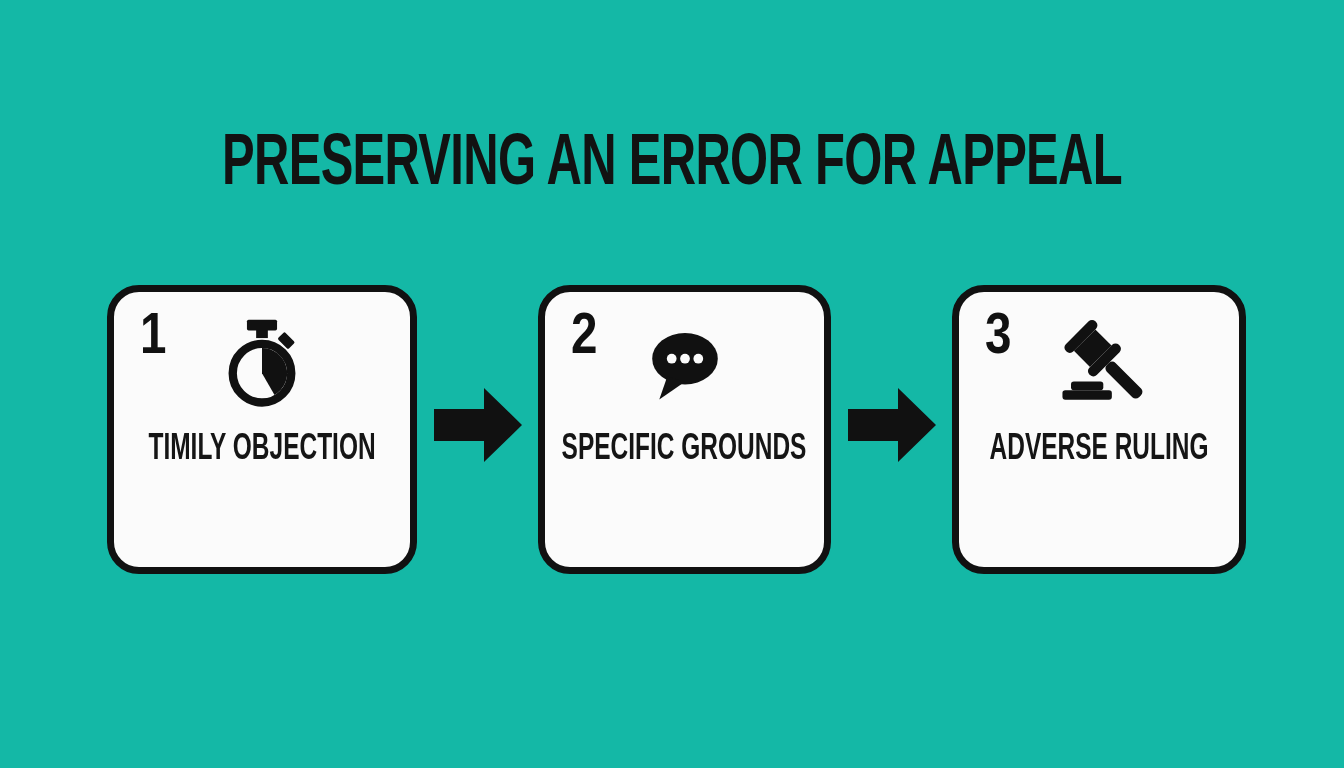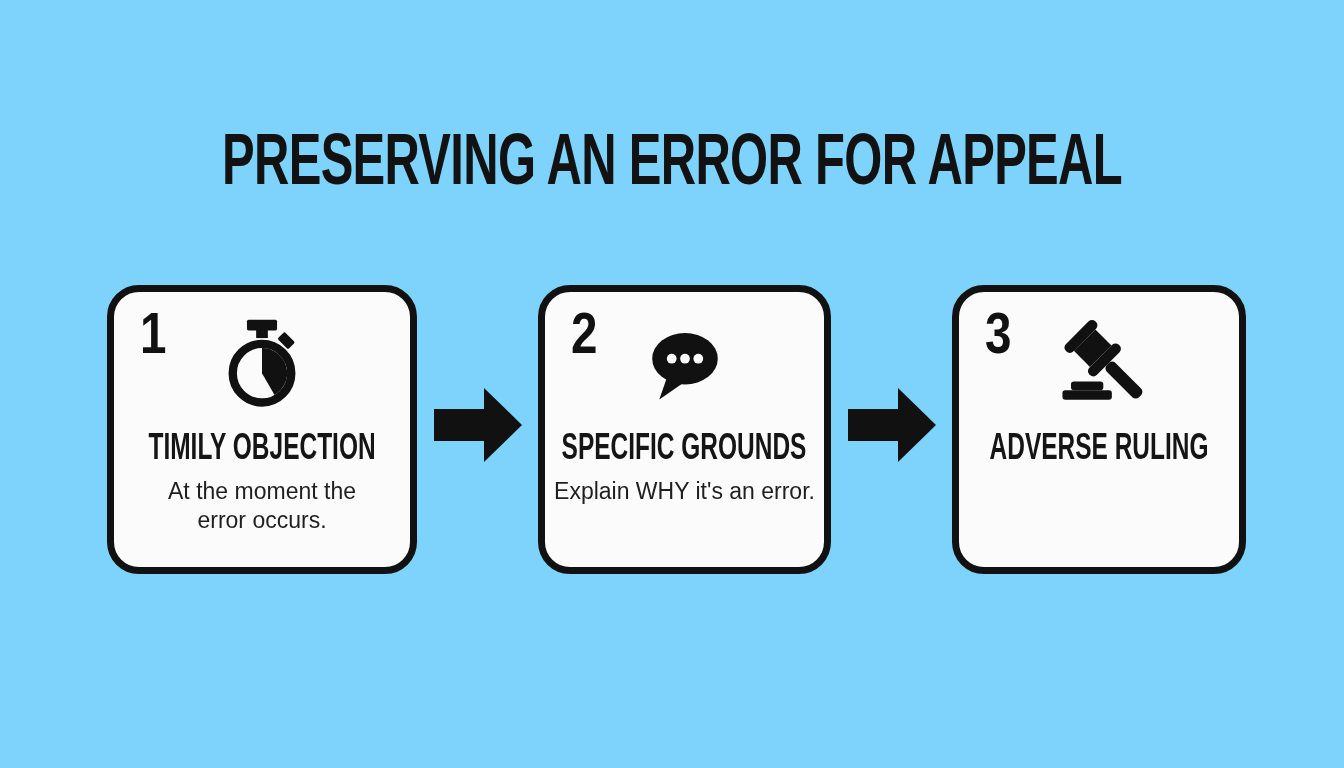--- a/index.html
+++ b/index.html
@@ -3,21 +3,21 @@
 <meta charset="utf-8">
 <style>
   html, body {
     margin: 0;
     padding: 0;
   }
   .canvas {
     position: relative;
     width: 1344px;
     height: 768px;
-    background: #7dd3fc;
+    background: #14b8a6;
     font-family: "Liberation Sans", sans-serif;
     color: #111;
     overflow: hidden;
   }
   .title {
     position: absolute;
     top: 118px;
     left: 0;
     width: 100%;
     text-align: center;
@@ -112,42 +112,40 @@
           <rect x="43" y="10" width="14" height="14" fill="#111"></rect>
           <rect x="32" y="2" width="36" height="13" rx="2" fill="#111"></rect>
           <g transform="rotate(45 79 27)">
             <rect x="70" y="21" width="18" height="12" rx="2" fill="#111"></rect>
           </g>
           <circle cx="50" cy="66" r="35" fill="none" stroke="#111" stroke-width="10"></circle>
           <path d="M50,66 L50,36 A30,30 0 0 1 65,92 Z" fill="#111"></path>
         </svg>
       </div>
       <div class="step-heading">TIMILY OBJECTION</div>
-      <div class="step-desc desc-narrow">At the moment the error occurs.</div>
     </div>
 
     <div class="arrow-gap">
       <svg width="88" height="74" viewBox="0 0 88 74">
         <polygon points="0,21 50,21 50,0 88,37 50,74 50,53 0,53" fill="#111"></polygon>
       </svg>
     </div>
 
     <div class="step-box box-2">
       <div class="step-number">2</div>
       <div class="icon-area">
         <svg class="icon-svg" width="90" height="78" viewBox="0 0 100 88">
           <ellipse cx="50" cy="38" rx="37" ry="29" fill="#111"></ellipse>
           <path d="M30,58 L21,84 L50,64 Z" fill="#111"></path>
           <circle cx="35" cy="38" r="5.5" fill="#fbfbfb"></circle>
           <circle cx="50" cy="38" r="5.5" fill="#fbfbfb"></circle>
           <circle cx="65" cy="38" r="5.5" fill="#fbfbfb"></circle>
         </svg>
       </div>
       <div class="step-heading">SPECIFIC GROUNDS</div>
-      <div class="step-desc">Explain WHY it's an error.</div>
     </div>
 
     <div class="arrow-gap">
       <svg width="88" height="74" viewBox="0 0 88 74">
         <polygon points="0,21 50,21 50,0 88,37 50,74 50,53 0,53" fill="#111"></polygon>
       </svg>
     </div>
 
     <div class="step-box box-3">
       <div class="step-number">3</div>

